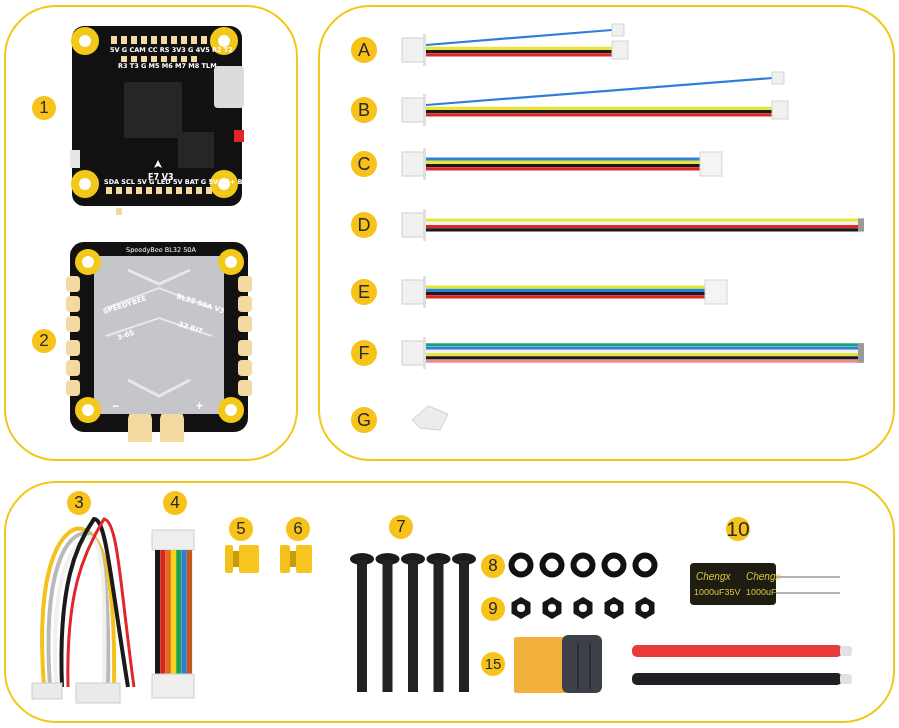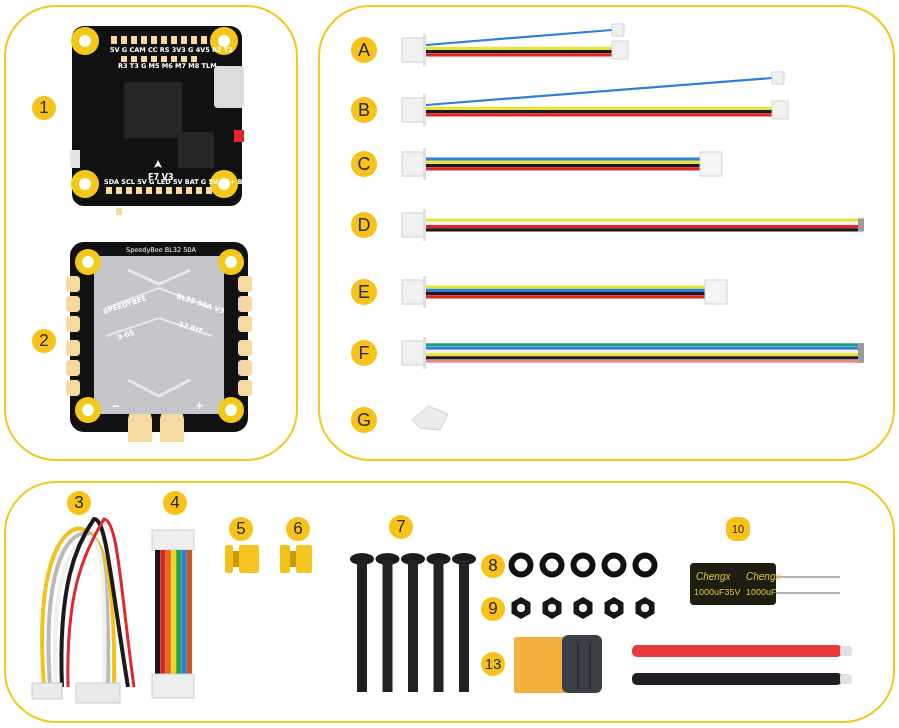--- a/index.html
+++ b/index.html
@@ -193,22 +193,22 @@
 
 <div id="panel-acc" class="panel"></div>
 
 <div class="badge" style="left:67px;top:491px;">3</div>
 <div class="badge" style="left:163px;top:491px;">4</div>
 <div class="badge" style="left:229px;top:517px;">5</div>
 <div class="badge" style="left:286px;top:517px;">6</div>
 <div class="badge" style="left:389px;top:515px;">7</div>
 <div class="badge" style="left:481px;top:554px;">8</div>
 <div class="badge" style="left:481px;top:597px;">9</div>
-<div class="badge" style="left:726px;top:517px;font-size:11px;border-radius:9px;">10</div>
-<div class="badge" style="left:481px;top:652px;font-size:15px;">13</div>
+<div class="badge" style="left:726px;top:517px;font-size:21px;">10</div>
+<div class="badge" style="left:481px;top:652px;font-size:15px;">15</div>
 
 <svg style="left:28px;top:515px;" width="100" height="190">
   <path d="M16 172 C6 40, 38 10, 54 14 C70 18, 88 40, 86 172" stroke="#f4c21a" stroke-width="4" fill="none"></path>
   <path d="M22 172 C14 50, 40 18, 58 18 C72 20, 82 50, 80 172" stroke="#b9b9b9" stroke-width="4" fill="none"></path>
   <path d="M28 172 C22 60, 44 26, 62 22 C74 24, 78 60, 76 172" stroke="#f0f0f0" stroke-width="4" fill="none"></path>
   <path d="M34 172 C30 70, 48 30, 66 4 C78 4, 82 60, 100 172" stroke="#1a1a1a" stroke-width="4" fill="none"></path>
   <path d="M40 172 C38 80, 54 40, 76 4 C90 6, 92 70, 106 172" stroke="#e0262a" stroke-width="3" fill="none"></path>
   <rect x="4" y="168" width="30" height="16" fill="#eaeaea" stroke="#ccc"></rect>
   <rect x="48" y="168" width="44" height="20" fill="#eaeaea" stroke="#ccc"></rect>
 </svg>

